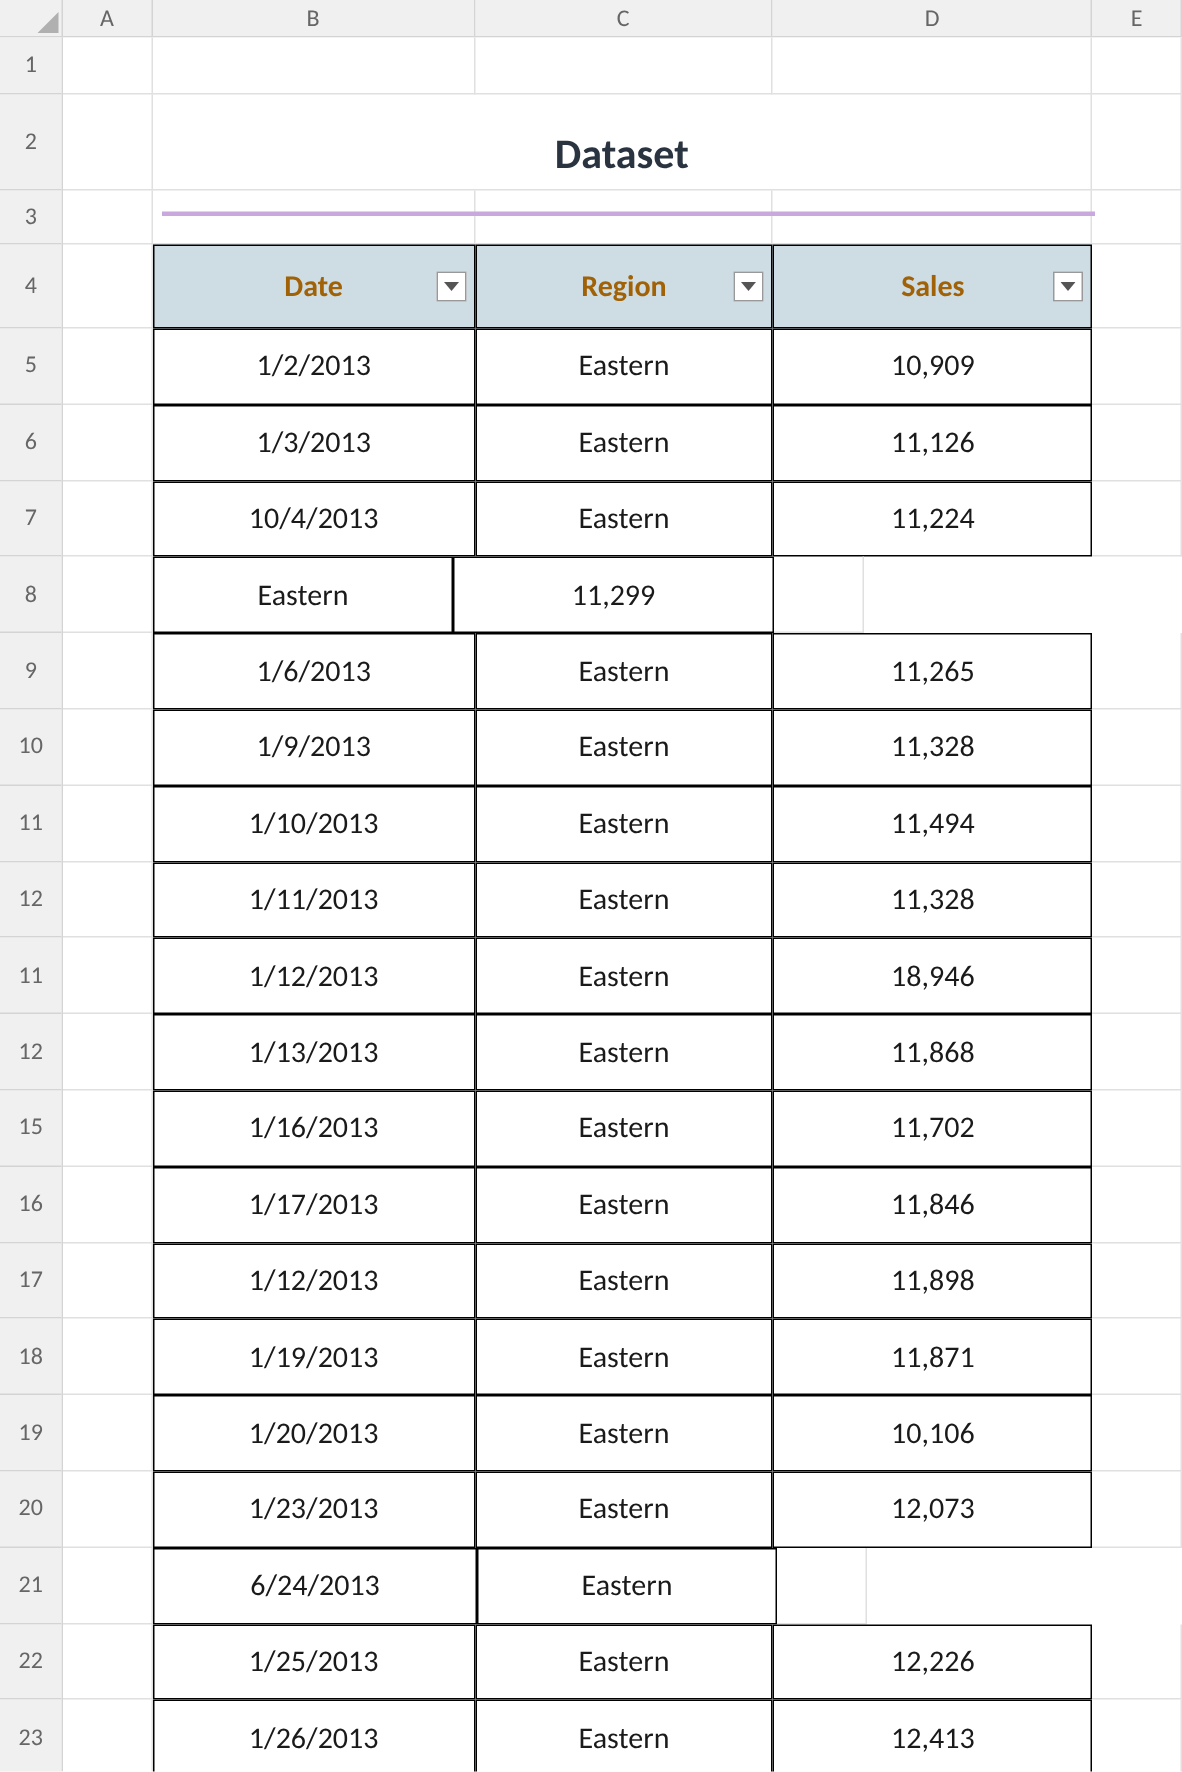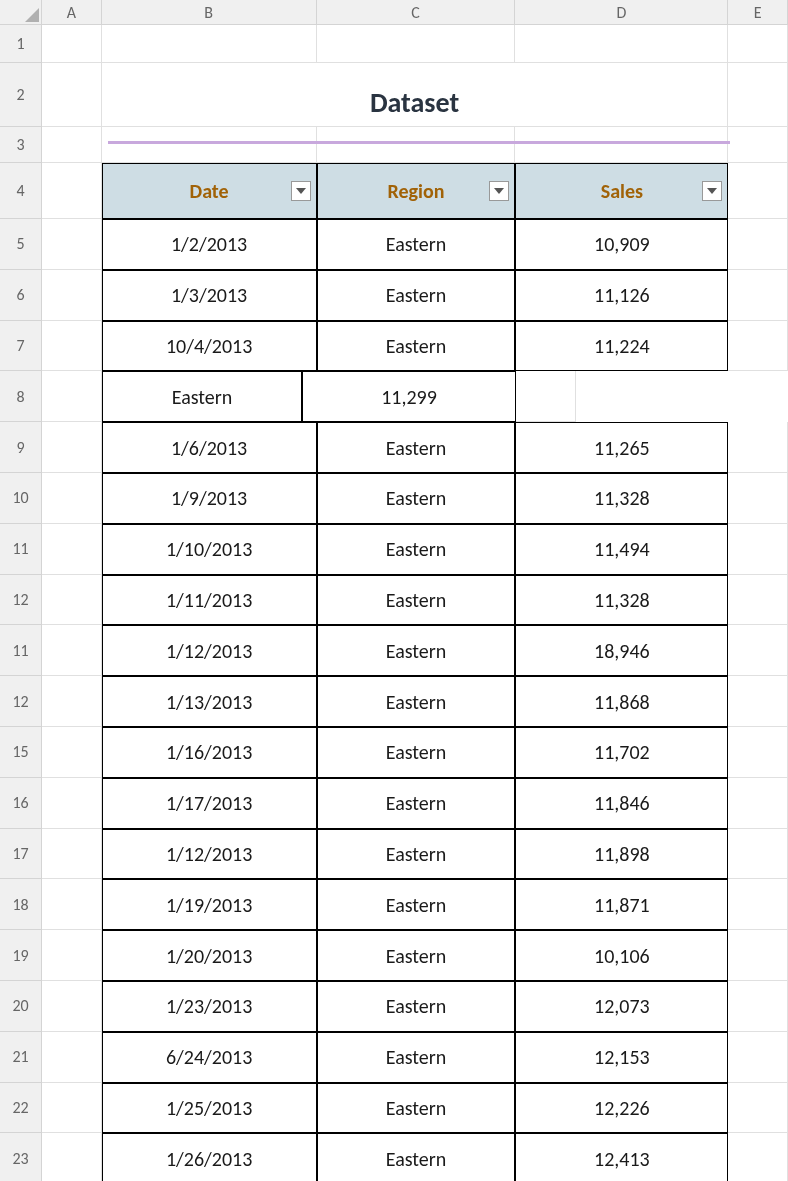--- a/index.html
+++ b/index.html
@@ -340,21 +340,20 @@
         <div class="cell col-A"></div>
         <div class="cell col-B data-cell first-col">1/23/2013</div>
         <div class="cell col-C data-cell">Eastern</div>
         <div class="cell col-D data-cell last-col">12,073</div>
         <div class="cell col-E"></div>
       </div>
       <div class="cell-row rdata">
         <div class="cell col-A"></div>
         <div class="cell col-B data-cell first-col">6/24/2013</div>
         <div class="cell col-C data-cell">Eastern</div>
-        <div class="cell col-D data-cell last-col">12,153</div>
         <div class="cell col-E"></div>
       </div>
       <div class="cell-row rdata">
         <div class="cell col-A"></div>
         <div class="cell col-B data-cell first-col">1/25/2013</div>
         <div class="cell col-C data-cell">Eastern</div>
         <div class="cell col-D data-cell last-col">12,226</div>
         <div class="cell col-E"></div>
       </div>
       <div class="cell-row rdata">

